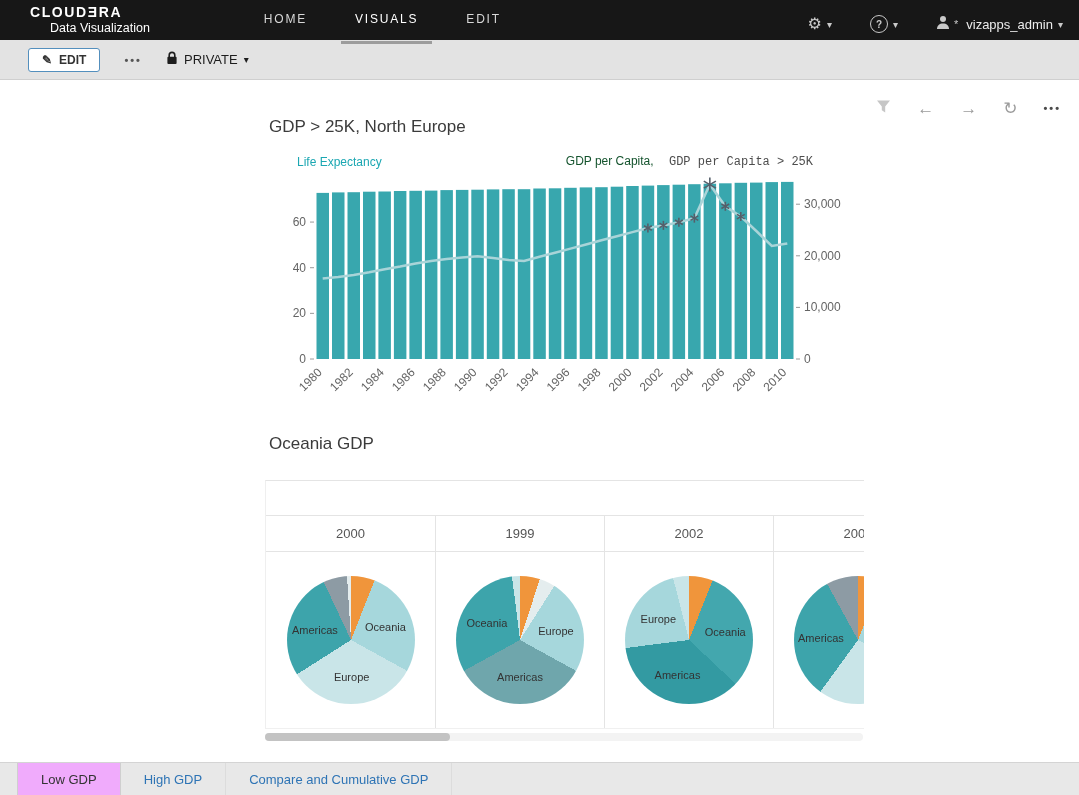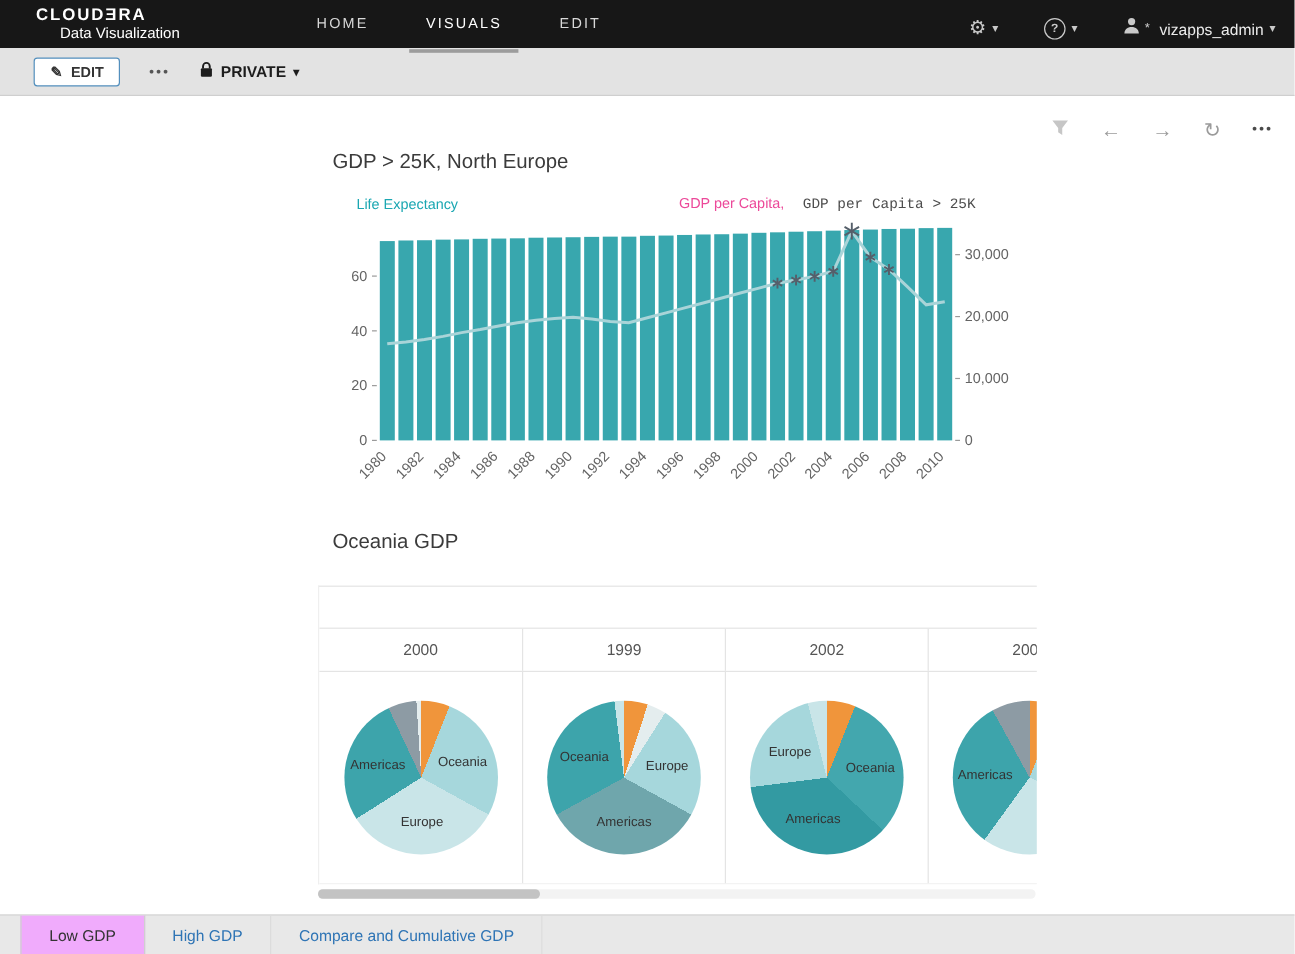--- a/index.html
+++ b/index.html
@@ -24,35 +24,35 @@
   .user-badge{font-size:11px;vertical-align:super;margin-left:-1px;}
   .user-label{font-size:13px;color:#ececec;margin-left:3px;}
 
   
   .toolbar{display:flex;align-items:center;height:39px;background:#e3e3e3;border-bottom:1px solid #cfcfcf;
            padding-left:28px;gap:24px;}
   .edit-btn{display:inline-flex;align-items:center;gap:7px;background:#fff;border:1px solid #538fbd;
             border-radius:3px;padding:4px 13px;font-size:12px;font-weight:bold;color:#333;
             font-family:inherit;cursor:pointer;}
   .more-btn{background:none;border:none;color:#555;font-size:11px;letter-spacing:2px;cursor:pointer;padding:0;font-weight:bold;}
-  .private{display:flex;align-items:center;gap:6px;font-size:13px;font-weight:bold;color:#1d1d1d;cursor:pointer;}
+  .private{display:flex;align-items:center;gap:6px;font-size:13px;font-weight:normal;color:#1d1d1d;cursor:pointer;}
   .private .caret{color:#1d1d1d;}
 
   
   .canvas-actions{position:absolute;right:18px;top:99px;display:flex;align-items:center;gap:26px;color:#9b9b9b;}
   .ca{cursor:pointer;font-size:17px;line-height:1;}
   .ca-more{font-size:11px;letter-spacing:2px;color:#4a4a4a;font-weight:bold;}
 
   
   .chart1{position:absolute;left:265px;top:113px;width:590px;}
-  .chart-title{margin:12px;font-size:17px;font-weight:400;color:#3b3b3b;}
+  .chart-title{margin:4px;font-size:17px;font-weight:400;color:#3b3b3b;}
   .legend{display:flex;justify-content:space-between;align-items:center;margin-top:17px;
           padding-left:32px;padding-right:42px;font-size:12px;}
   .leg-bar{color:#1ba7b2;cursor:pointer;}
-  .leg-line{color:#ec4899;cursor:pointer;}
+  .leg-line{color:#14532d;cursor:pointer;}
   .leg-marker{color:#4d4d4d;cursor:pointer;margin-left:12px;font-family:Liberation Mono, monospace;}
   #combo-svg{display:block;margin-top:3px;overflow:visible;}
 
   
   .chart2{position:absolute;left:265px;top:430px;width:600px;}
   .pie-table-wrap{width:598px;overflow:hidden;border-top:1px solid #e4e4e4;border-left:1px solid #efefef;margin-top:26px;}
   .pie-table{width:676px;}
   .pt-spacer{height:34px;border-bottom:1px solid #e4e4e4;}
   .pt-years{display:flex;border-bottom:1px solid #e4e4e4;}
   .pt-year{width:169px;box-sizing:border-box;height:35px;line-height:35px;text-align:center;font-size:13px;color:#555;}

